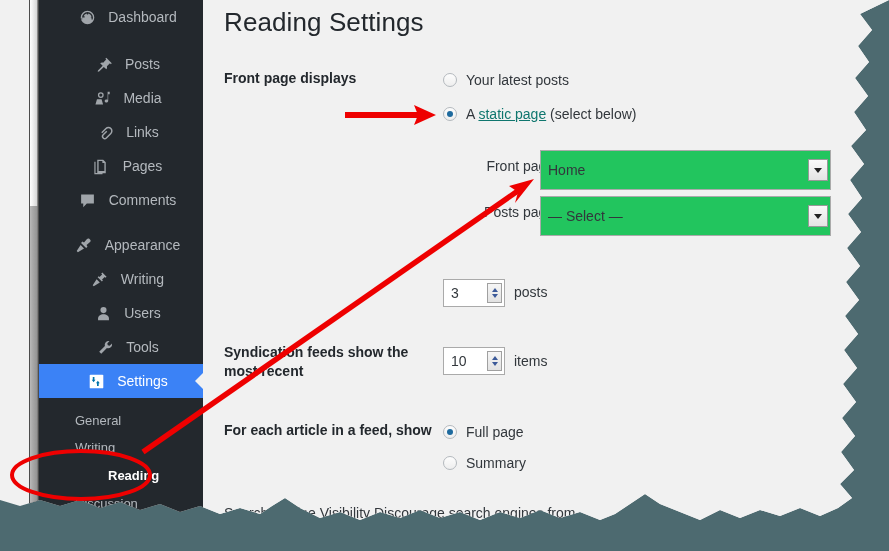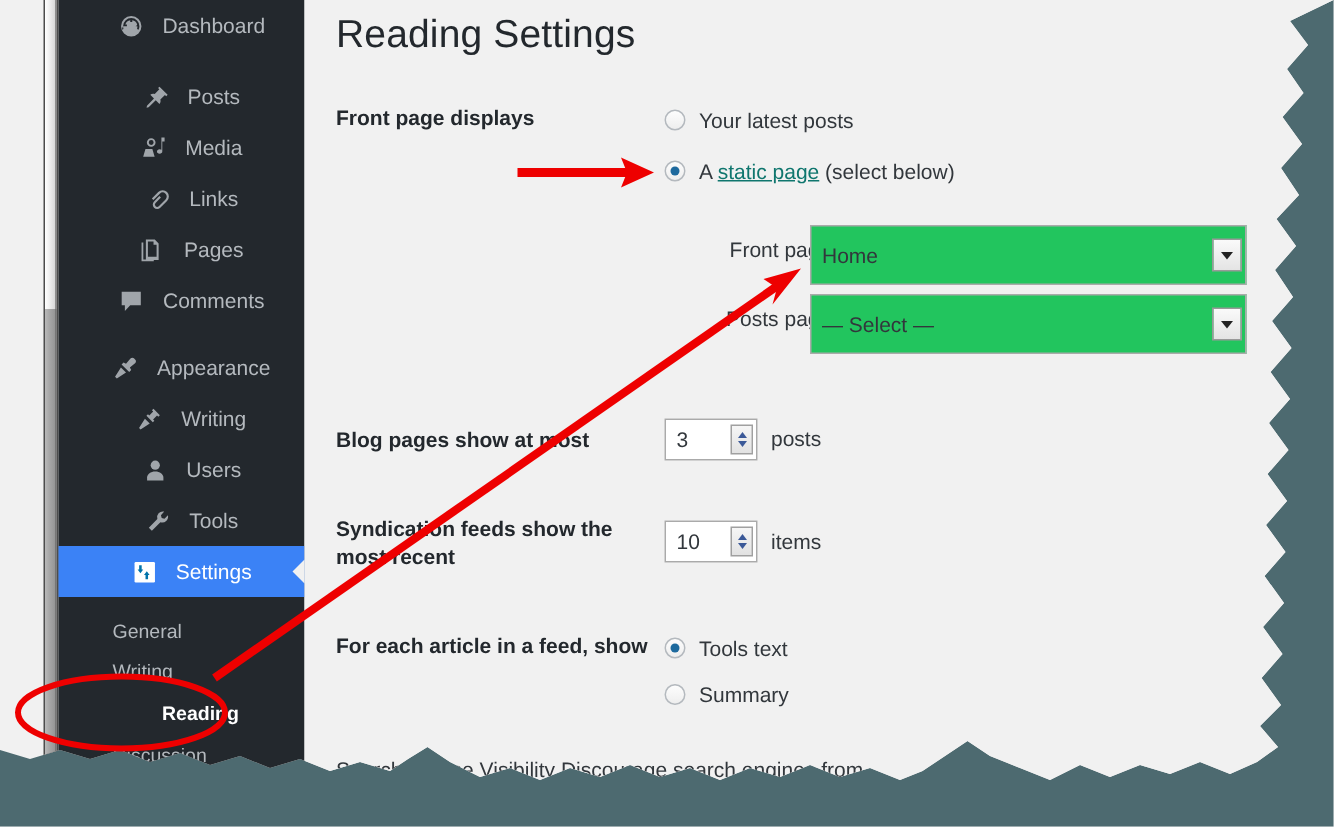--- a/index.html
+++ b/index.html
@@ -486,21 +486,20 @@
       </div>
 
       <div class="select-label" style="left:255px; top:204px;">Posts page:</div>
       <div class="wp-select" style="left:337px; top:196px; width:291px;">
         <span class="sel-value">— Select —</span>
         <span class="sel-arrow-box">
             <span class="tri-down"></span>
           </span>
       </div>
 
-      <div class="form-label" style="left:21px; top:284px;">Blog pages show at most</div>
       <div class="wp-number" style="left:240px; top:279px;">
         <span class="num-value">3</span>
         <span class="spin">
             <span class="tu"></span>
             <span class="td"></span>
           </span>
       </div>
       <div class="field-text" style="left:311px; top:284px;">posts</div>
 
       <div class="form-label" style="left:21px; top:343px;">Syndication feeds show the most recent</div>
@@ -510,21 +509,21 @@
             <span class="tu"></span>
             <span class="td"></span>
           </span>
       </div>
       <div class="field-text" style="left:311px; top:353px;">items</div>
 
       <div class="form-label" style="left:21px; top:421px;">For each article in a feed, show</div>
 
       <div class="radio-row" style="left:240px; top:424px;">
         <span class="radio checked"></span>
-        <span class="radio-label">Tools text</span>
+        <span class="radio-label">Full page</span>
       </div>
       <div class="radio-row" style="left:240px; top:455px;">
         <span class="radio"></span>
         <span class="radio-label">Summary</span>
       </div>
 
       <div class="footer-text">
         <span>Search Engine Visibility        Discourage search engines from</span>
       </div>
 

